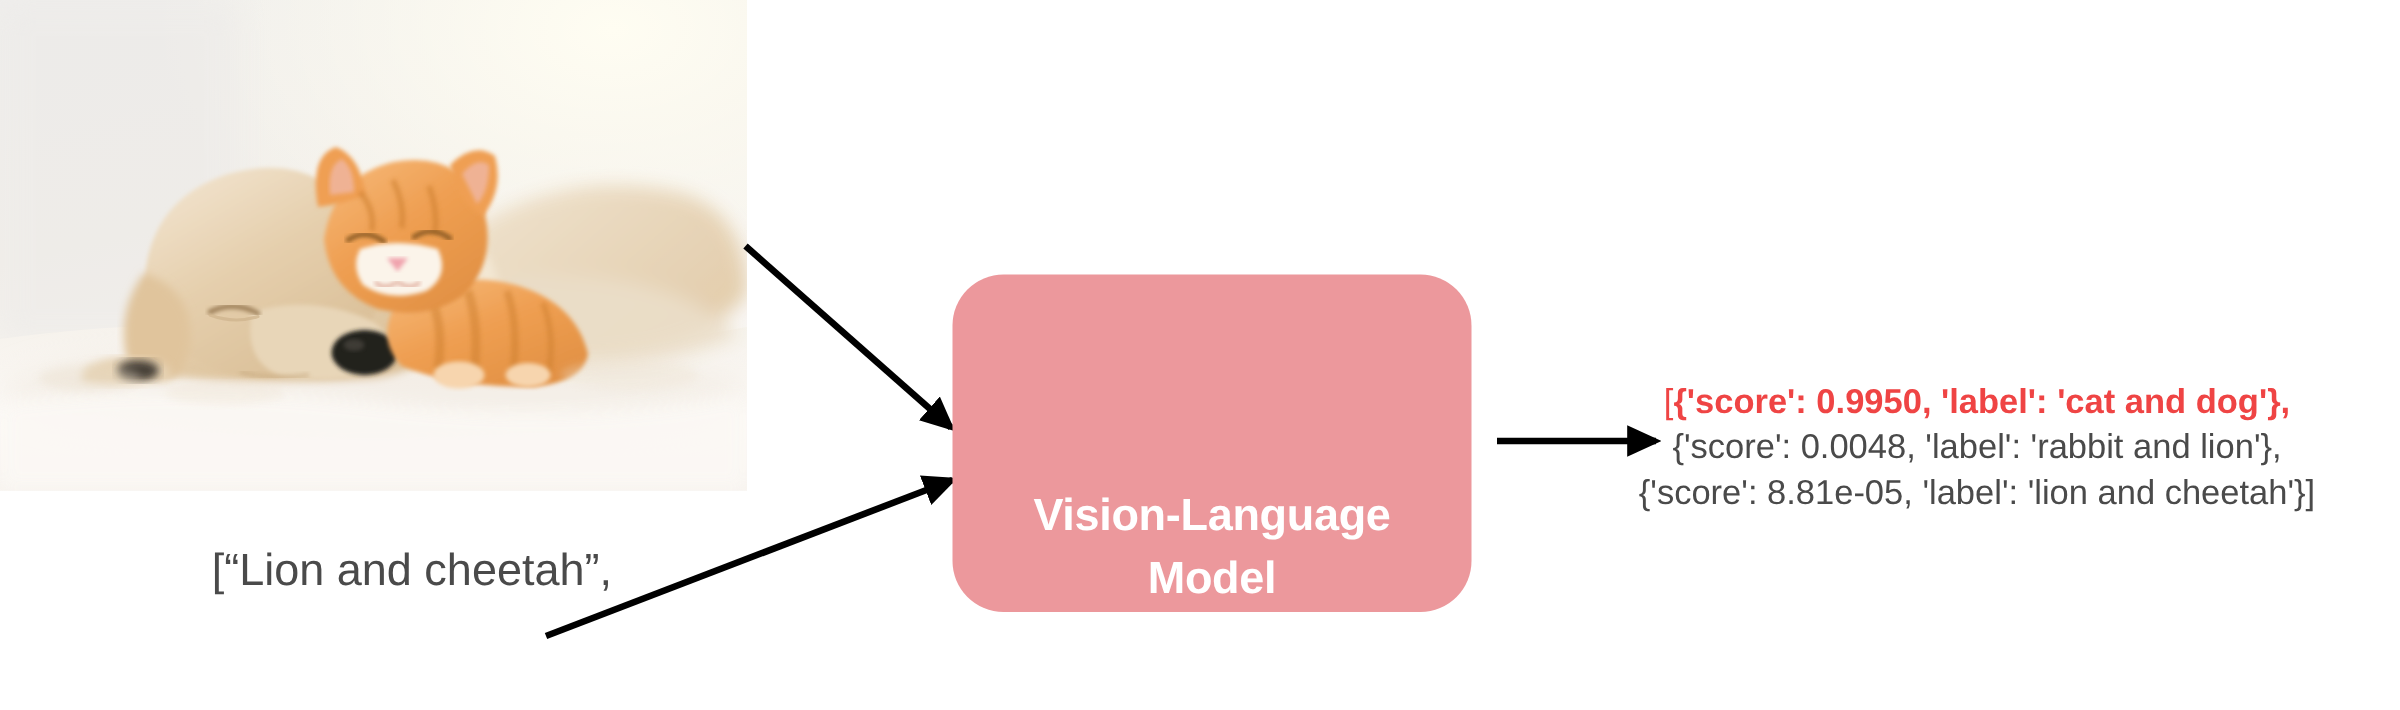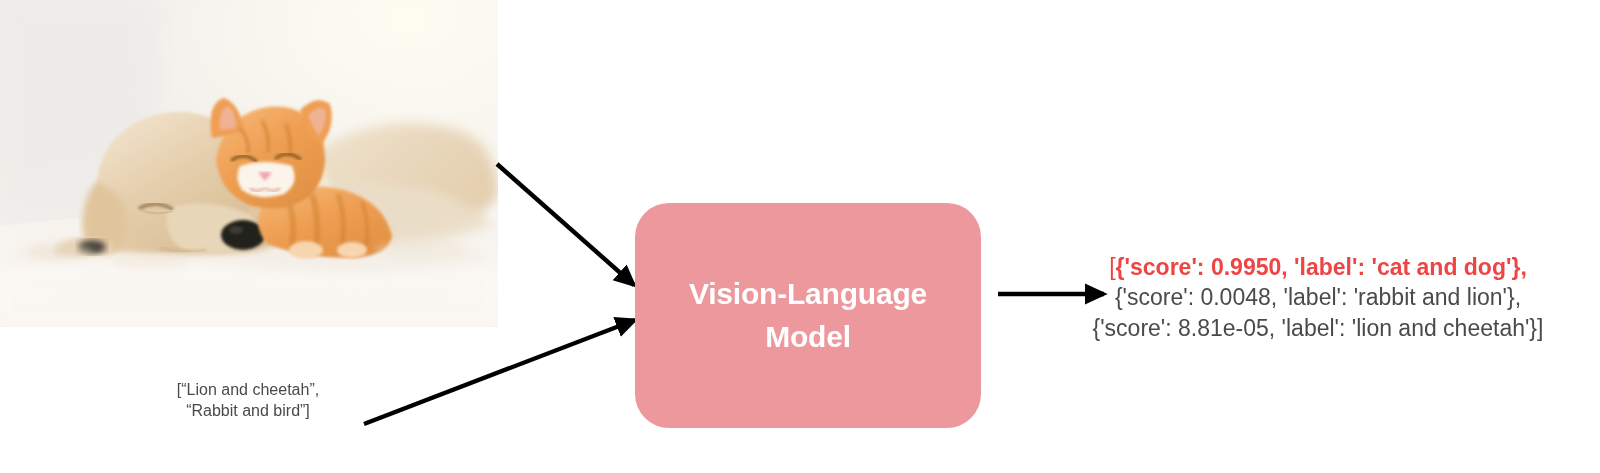--- a/index.html
+++ b/index.html
@@ -42,45 +42,43 @@
   
   #model-box {
     position: absolute;
     left: 635px;
     top: 183px;
     width: 346px;
     height: 225px;
     background: #ec989c;
     border-radius: 34px;
     display: flex;
-    align-items: center;
+    align-items: flex-end;
     justify-content: center;
-    margin-top: 20px;
   }
   #model-box .model-label {
     color: #ffffff;
     font-size: 30px;
     font-weight: bold;
     line-height: 1.42;
     text-align: center;
     letter-spacing: -0.2px;
     white-space: pre-line;
   }
 
   
   #prompt-list {
     position: absolute;
     left: 88px;
     top: 361px;
     width: 320px;
-    text-align: center;
+    text-align: right;
     color: #4a4a4a;
-    font-size: 16px;
+    font-size: 30px;
     line-height: 1.34;
-    margin-top: 18px;
   }
   #prompt-list .prompt-line { white-space: pre; }
 
   
   #output-predictions {
     position: absolute;
     left: 1040px;
     top: 252px;
     width: 556px;
     text-align: center;
@@ -238,21 +236,20 @@
     <line x1="998" y1="294" x2="1104" y2="294" stroke="#000000" stroke-width="4.4" marker-end="url(#ahead)"></line>
   </svg>
 
   <div id="model-box">
     <div class="model-label">Vision-Language
 Model</div>
   </div>
 
   <div id="prompt-list">
     <div class="prompt-line">[“Lion and cheetah”,</div>
-    <div class="prompt-line">“Rabbit and bird”]</div>
   </div>
 
   <div id="output-predictions">
     <div class="pred-line is-top"><span class="bracket-open">[</span><span>{'score': 0.9950, 'label': 'cat and dog'},</span></div>
     <div class="pred-line">{'score': 0.0048, 'label': 'rabbit and lion'},</div>
     <div class="pred-line">{'score': 8.81e-05, 'label': 'lion and cheetah'}]</div>
   </div>
 
 </div>
 

